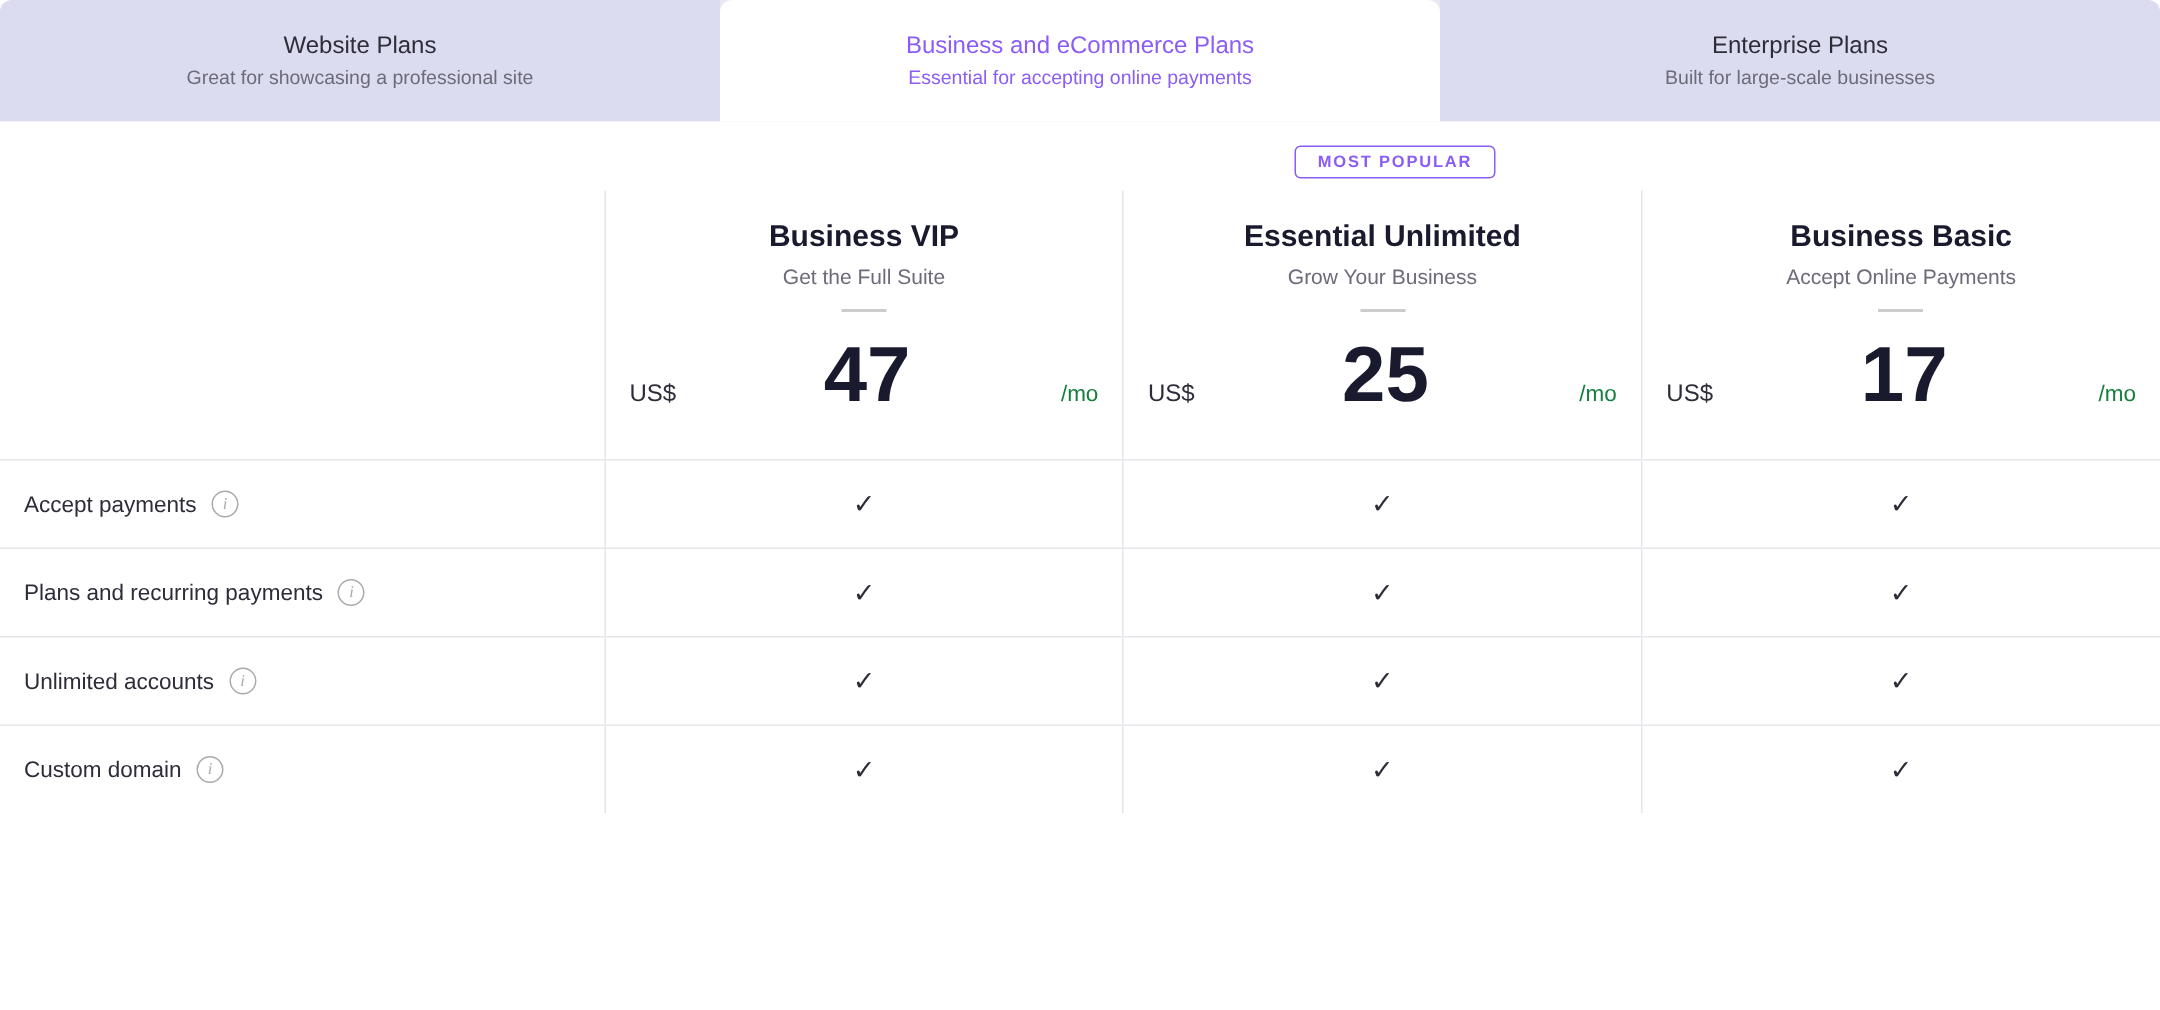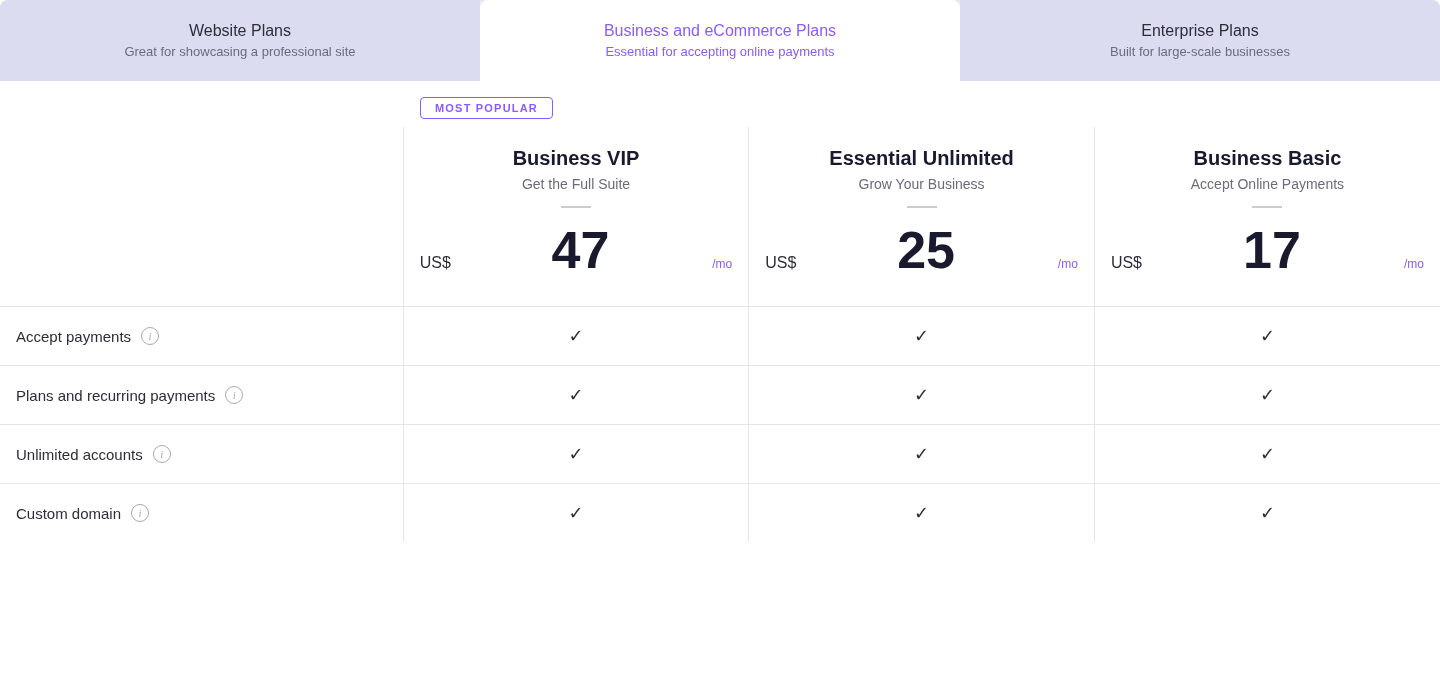--- a/index.html
+++ b/index.html
@@ -50,20 +50,21 @@
       color: #8b5cf6;
     }
 
     .comparison-section {
       background: #fff;
       padding: 0;
     }
 
     .most-popular-banner {
       display: flex;
+      justify-content: center;
       padding: 16px 0 8px 0;
       position: relative;
     }
 
     .most-popular-badge {
       display: inline-block;
       border: 1.5px solid #8b5cf6;
       color: #8b5cf6;
       font-size: 11px;
       font-weight: 700;
@@ -130,22 +131,22 @@
     }
 
     .price-amount {
       font-size: 52px;
       font-weight: 700;
       color: #1a1a2e;
       line-height: 1;
     }
 
     .price-period {
-      font-size: 12px;
-      color: #8b5cf6;
+      font-size: 15px;
+      color: #15803d;
       margin-left: 2px;
     }
 
     .feature-row {
       border-top: 1px solid #e5e5ea;
     }
 
     .feature-row td {
       padding: 18px 16px;
       vertical-align: middle;

